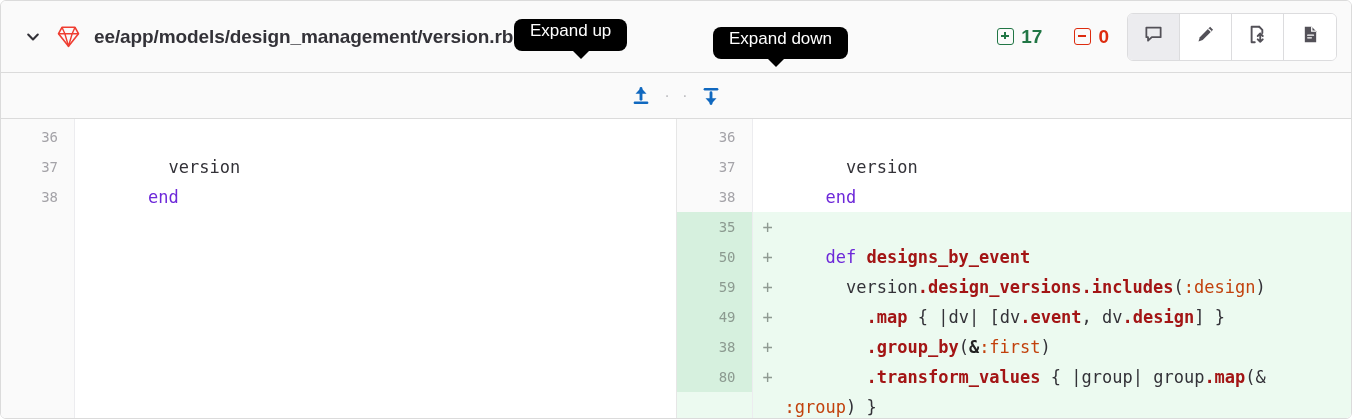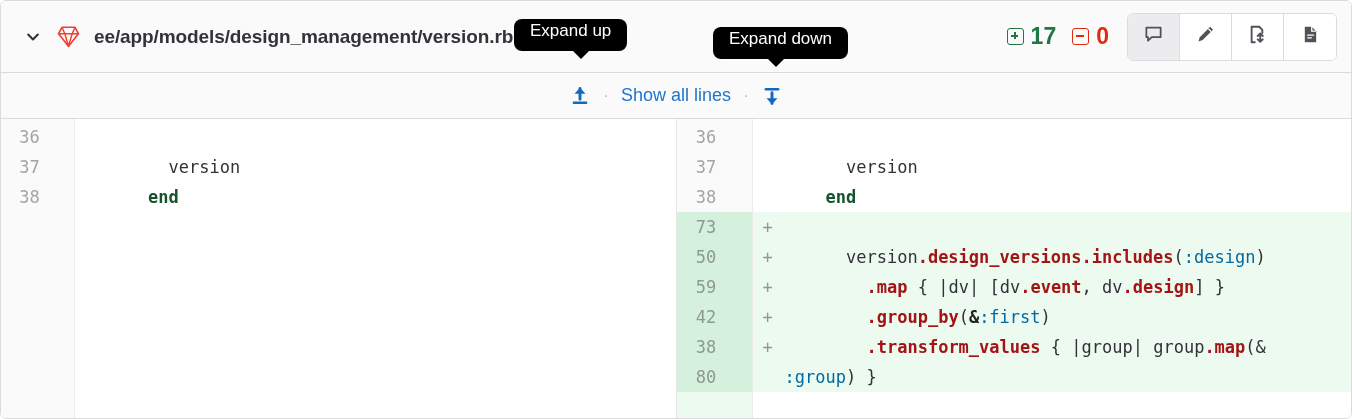--- a/index.html
+++ b/index.html
@@ -56,22 +56,22 @@
 
   .header-right {
     display: flex;
     align-items: center;
     gap: 18px;
     flex: none;
   }
   .diff-stats {
     display: flex;
     align-items: center;
-    gap: 16px;
-    font-size: 23px;
+    gap: 32px;
+    font-size: 19px;
     font-weight: bold;
   }
   .stat { display: flex; align-items: center; gap: 7px; }
   .stat.added { color: #217645; }
   .stat.removed { color: #dd2b0e; }
   .sq {
     width: 17px; height: 17px;
     border: 1.8px solid currentColor;
     border-radius: 3px;
     position: relative;
@@ -166,43 +166,43 @@
     flex: none;
     background: #fafafa;
     border-right: 1px solid #ececef;
     padding-top: 3px;
   }
   .gutter.for-right { width: 76px; }
   .code-col { flex: 1; padding-top: 3px; position: relative; }
 
   .ln {
     height: 30px;
-    text-align: center;
+    text-align: right;
     padding-right: 16px;
     color: #a4a3a8;
-    font-size: 17px;
+    font-size: 14px;
     font-family: "DejaVu Sans Mono", monospace;
   }
   .ln.add { background: #d6f0de; color: #8c9a90; }
   .ln.blank-add { background: #ecfaf0; }
 
   .cl {
     height: 30px;
     white-space: pre;
     padding-left: 10px;
     color: #333238;
     overflow: hidden;
   }
   .cl.add { background: #ecfaf0; }
   .marker { color: #8f9a92; display: inline-block; width: 22px; }
 
   
-  .kw   { color: #14532d; font-weight: bold; margin-top: 37px; }
+  .kw   { color: #6d28d9; font-weight: normal; margin-top: 37px; }
   .meth { color: #a31515; font-weight: bold; }
-  .sym  { color: #0369a1; }
+  .sym  { color: #c2410c; }
   .amp  { color: #222222; font-weight: bold; }
   .plain{ color: #333238; }
 </style>
 </head>
 <body>
 
 <div id="root">
 
   <div class="file-header">
     <div class="header-left">
@@ -272,21 +272,20 @@
 
   <div class="expand-row">
     <span class="expand-icon">
       <svg width="22" height="22" viewBox="0 0 20 20" fill="none" aria-hidden="true">
         <path d="M10 3.2 L10 13.0" stroke="#1068bf" stroke-width="2.6" stroke-linecap="round"></path>
         <path d="M10 2.6 L15.0 8.0 L5.0 8.0 Z" fill="#1068bf"></path>
         <path d="M4.4 16.2 H15.6" stroke="#1068bf" stroke-width="2.2" stroke-linecap="round"></path>
       </svg>
     </span>
     <span class="dot-sep">·</span>
-    <span class="show-all">Show all lines</span>
     <span class="dot-sep">·</span>
     <span class="expand-icon">
       <svg width="22" height="22" viewBox="0 0 20 20" fill="none" aria-hidden="true">
         <path d="M4.4 3.8 H15.6" stroke="#1068bf" stroke-width="2.2" stroke-linecap="round"></path>
         <path d="M10 7.0 L10 16.8" stroke="#1068bf" stroke-width="2.6" stroke-linecap="round"></path>
         <path d="M10 17.4 L15.0 12.0 L5.0 12.0 Z" fill="#1068bf"></path>
       </svg>
     </span>
   </div>
 
@@ -318,33 +317,34 @@
           <div class="cl">&nbsp;</div>
           <div class="cl">&nbsp;</div>
           <div class="cl">&nbsp;</div>
         </div>
     </div>
     <div class="pane right">
       <div class="gutter for-right" id="gutter-right">
           <div class="ln">36</div>
           <div class="ln">37</div>
           <div class="ln">38</div>
-          <div class="ln add">73</div>
+          <div class="ln add">35</div>
           <div class="ln add">50</div>
           <div class="ln add">59</div>
-          <div class="ln add">42</div>
+          <div class="ln add">49</div>
           <div class="ln add">38</div>
           <div class="ln add">80</div>
           <div class="ln blank-add">&nbsp;</div>
         </div>
       <div class="code-col" id="code-right">
           <div class="cl"><span class="marker"></span></div>
           <div class="cl"><span class="marker"></span><span class="plain"> </span><span class="plain"> </span><span class="plain"> </span><span class="plain"> </span><span class="plain"> </span><span class="plain"> </span><span class="plain">version</span></div>
           <div class="cl"><span class="marker"></span><span class="plain"> </span><span class="plain"> </span><span class="plain"> </span><span class="plain"> </span><span class="kw">end</span></div>
           <div class="cl add"><span class="marker">+</span></div>
+          <div class="cl add"><span class="marker">+</span><span class="plain"> </span><span class="plain"> </span><span class="plain"> </span><span class="plain"> </span><span class="kw">def</span><span class="plain"> </span><span class="meth">designs_by_event</span></div>
           <div class="cl add"><span class="marker">+</span><span class="plain"> </span><span class="plain"> </span><span class="plain"> </span><span class="plain"> </span><span class="plain"> </span><span class="plain"> </span><span class="plain">version</span><span class="meth">.design_versions</span><span class="meth">.includes</span><span class="plain">(</span><span class="sym">:design</span><span class="plain">)</span></div>
           <div class="cl add"><span class="marker">+</span><span class="plain"> </span><span class="plain"> </span><span class="plain"> </span><span class="plain"> </span><span class="plain"> </span><span class="plain"> </span><span class="plain"> </span><span class="plain"> </span><span class="meth">.map</span><span class="plain"> </span><span class="plain">{</span><span class="plain"> </span><span class="plain">|</span><span class="plain">dv</span><span class="plain">|</span><span class="plain"> </span><span class="plain">[</span><span class="plain">dv</span><span class="meth">.event</span><span class="plain">,</span><span class="plain"> </span><span class="plain">dv</span><span class="meth">.design</span><span class="plain">]</span><span class="plain"> </span><span class="plain">}</span></div>
           <div class="cl add"><span class="marker">+</span><span class="plain"> </span><span class="plain"> </span><span class="plain"> </span><span class="plain"> </span><span class="plain"> </span><span class="plain"> </span><span class="plain"> </span><span class="plain"> </span><span class="meth">.group_by</span><span class="plain">(</span><span class="amp">&amp;</span><span class="sym">:first</span><span class="plain">)</span></div>
           <div class="cl add"><span class="marker">+</span><span class="plain"> </span><span class="plain"> </span><span class="plain"> </span><span class="plain"> </span><span class="plain"> </span><span class="plain"> </span><span class="plain"> </span><span class="plain"> </span><span class="meth">.transform_values</span><span class="plain"> </span><span class="plain">{</span><span class="plain"> </span><span class="plain">|</span><span class="plain">group</span><span class="plain">|</span><span class="plain"> </span><span class="plain">group</span><span class="meth">.map</span><span class="plain">(</span><span class="plain">&amp;</span></div>
           <div class="cl add"><span class="marker"> </span><span class="sym">:group</span><span class="plain">) }</span></div>
         </div>
     </div>
   </div>
 
 </div>

